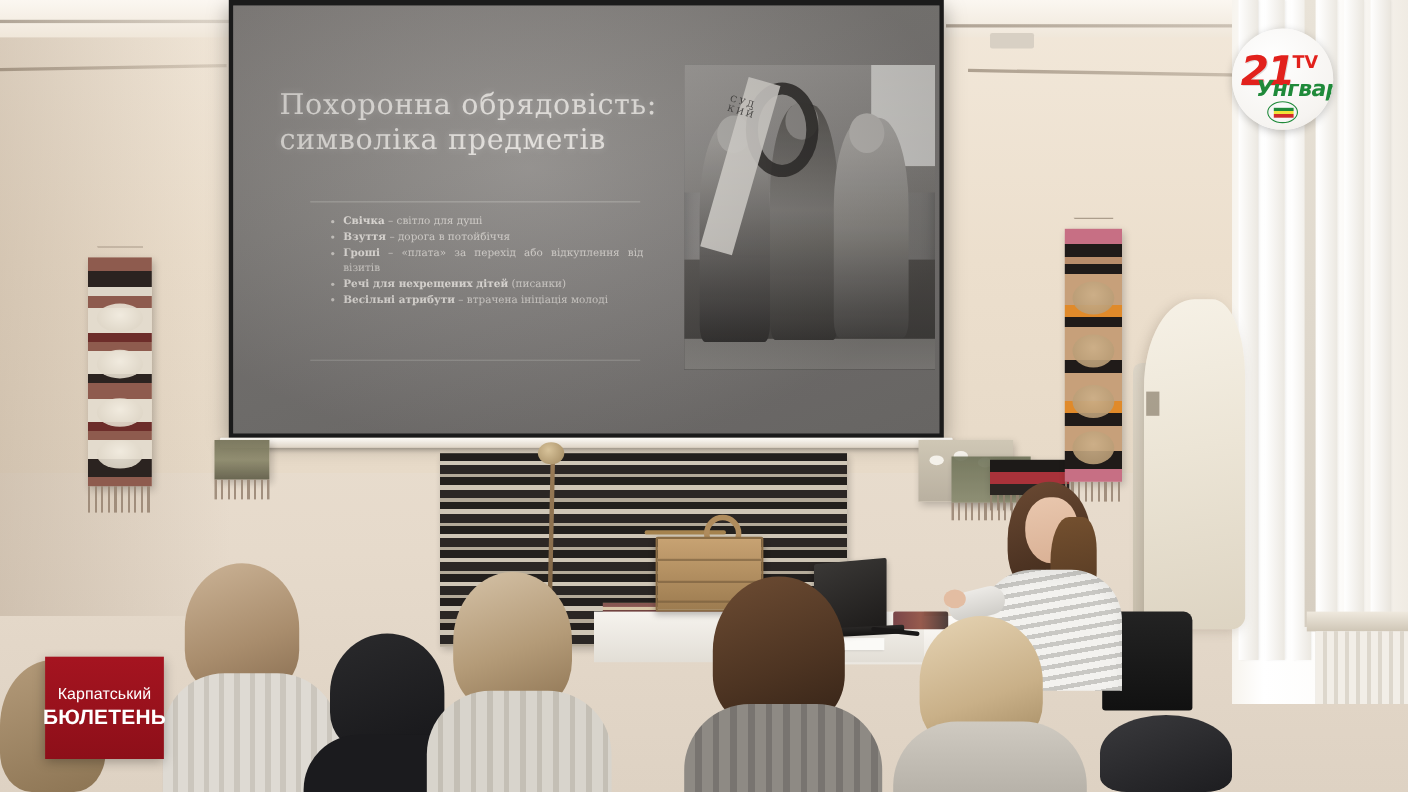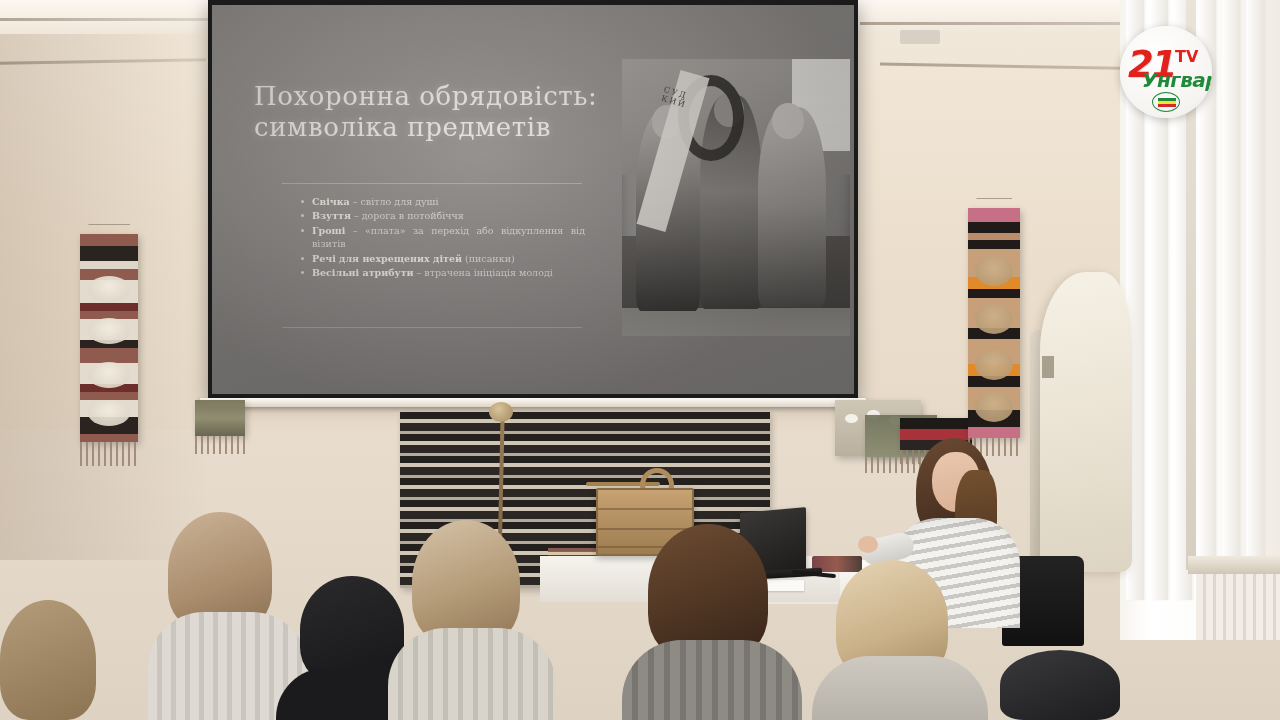--- a/index.html
+++ b/index.html
@@ -625,14 +625,18 @@
   <div class="person head" id="aud7-hair"></div>
 
   <div class="logo-badge">
     <div class="logo-21">21</div>
     <div class="logo-tv">TV</div>
     <div class="logo-ungvar">Унгвар</div>
     <div class="logo-emblem"></div>
   </div>
 
 
+  <div class="badge">
+    <div class="badge-top">Карпатський</div>
+    <div class="badge-bottom">БЮЛЕТЕНЬ</div>
+  </div>
 
 </div>
 
 </body></html>

